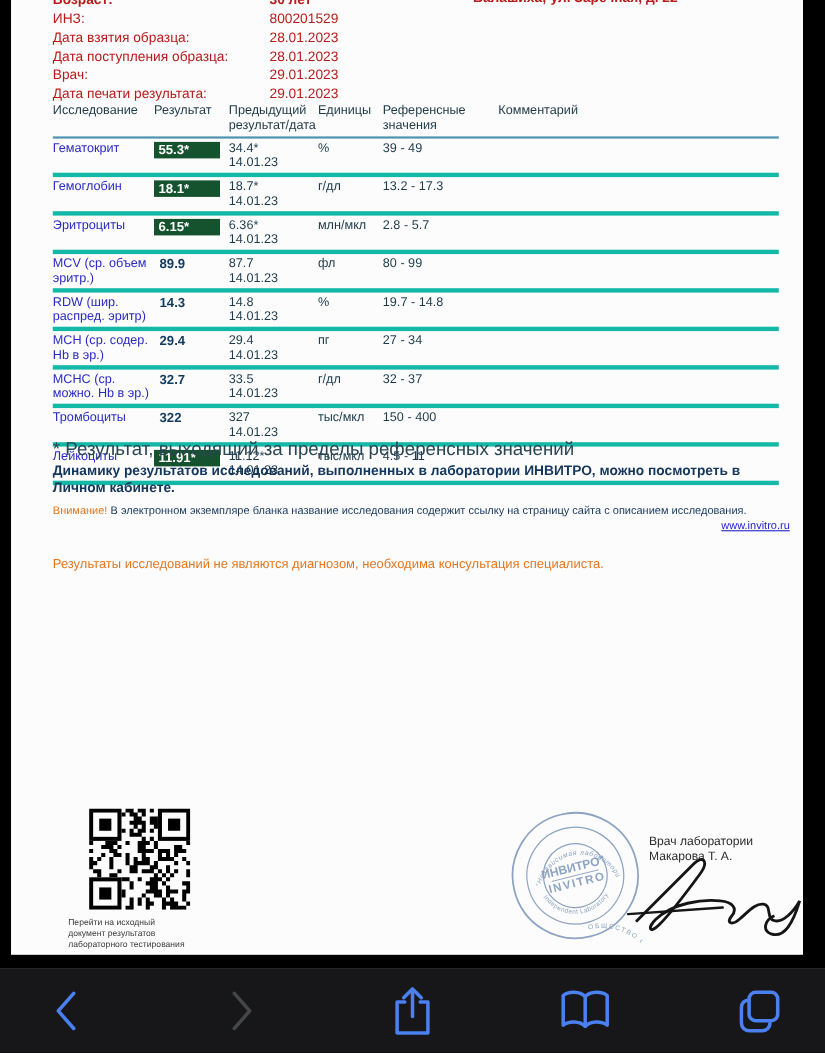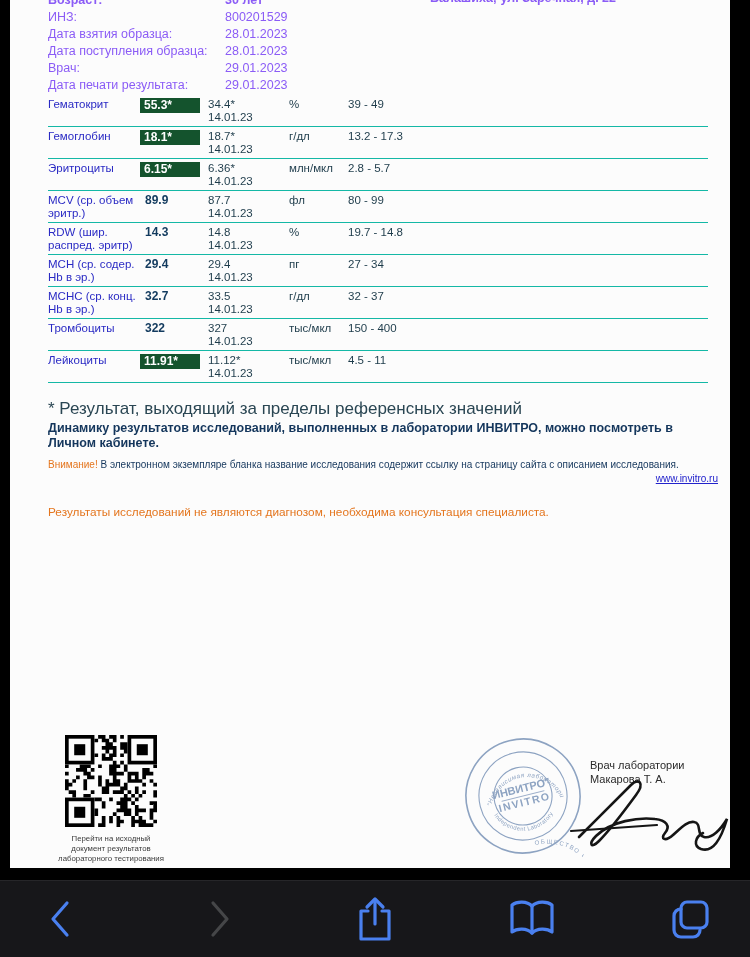--- a/index.html
+++ b/index.html
@@ -6,49 +6,49 @@
   html,body { width:750px; height:957px; background:#000; overflow:hidden;
               font-family:"Liberation Sans", sans-serif; }
   .screen { position:relative; width:750px; height:957px; background:#000; overflow:hidden; }
 
   
   .page { position:absolute; left:10px; top:0; width:720px; height:868px;
           background:#fcfcfc; overflow:hidden; color:#1d3b4a; }
 
   
   .info { position:absolute; left:38px; top:-9px; right:10px; }
-  .info-row { position:relative; height:17px; font-size:12.5px; color:#8b5cf6; display:flex; align-items:center; }
+  .info-row { position:relative; height:17px; font-size:12.5px; color:#b91c1c; display:flex; align-items:center;gap:20px; }
   .info-row.bold { font-weight:bold; }
   .info-label { width:177px; flex:none; }
   .info-right { position:absolute; left:382px; top:0; white-space:nowrap; }
 
   
   .rtable { position:absolute; left:38px; top:95px; width:660px; font-size:11.5px; }
   .thead { display:flex; color:#1e3a47; padding-bottom:3px; border-bottom:2px solid #4e93ad; line-height:13px; }
-  .trow  { display:flex; border-bottom:1px solid #14b8a6; padding:3px 0 2px; min-height:29px; line-height:13px; }
+  .trow  { display:flex; border-bottom:4px solid #14b8a6; padding:3px 0 2px; min-height:29px; line-height:13px; }
   .c-name { width:92px;  flex:none; color:#2a2ac4; cursor:pointer; }
   .c-res  { width:68px;  flex:none; font-weight:bold; color:#123a5e; font-size:12px; }
   .c-prev { width:81px;  flex:none; }
   .c-unit { width:59px;  flex:none; }
   .c-ref  { width:105px; flex:none; }
   .c-com  { flex:1; }
   .thead > div { color:#1e3a47; font-weight:normal; font-size:11.5px; }
   .resv { display:inline-block; padding-left:5px; }
   .resv.flag { background:#14532d; color:#fff; padding:1px 4px; min-width:60px; }
 
   .footnote  { position:absolute; left:38px; top:399px; font-size:17px; color:#2a4653; }
   .dynamics  { position:absolute; left:38px; top:421px; width:652px; font-size:12.5px; line-height:15px;
                font-weight:bold; color:#14365c; }
   .attention { position:absolute; left:38px; top:458px; width:670px; font-size:10px; line-height:13.5px; color:#14365c; }
   .attn-label { color:#e4761f; }
   .site-link { color:#2222cc; text-decoration:underline; cursor:pointer;text-align:right; }
   .disclaimer{ position:absolute; left:38px; top:505px; font-size:11.8px; color:#e4761f; }
 
   
-  .qr-block { position:absolute; left:36px; top:735px; width:130px; text-align:center; }
+  .qr-block { position:absolute; left:52px; top:735px; width:130px; text-align:left; }
   .qr-block svg { display:block; margin:0 auto; }
   .qr-caption { margin-top:7px; font-size:7.8px; line-height:10px; color:#3a3a3a; }
 
   
   .stamp { position:absolute; left:452px; top:735px; width:122px; height:122px; opacity:.88; }
   .doctor { position:absolute; left:580px; top:758px; font-size:11px; line-height:14px; color:#2b2b2b; }
   .signature { position:absolute; left:555px; top:775px; }
 
   
   .toolbar { position:absolute; left:0; top:880px; width:750px; height:77px;
@@ -87,20 +87,28 @@
         <span class="info-label">Врач:</span>
         <span class="info-value">29.01.2023</span>
       </div>
       <div class="info-row">
         <span class="info-label">Дата печати результата:</span>
         <span class="info-value">29.01.2023</span>
       </div>
     </div>
 
     <div class="rtable">
+      <div class="thead">
+        <div class="c-name">Исследование</div>
+        <div class="c-res" style="font-weight:normal;font-size:11.5px;color:#1e3a47;">Результат</div>
+        <div class="c-prev">Предыдущий результат/дата</div>
+        <div class="c-unit">Единицы</div>
+        <div class="c-ref">Референсные значения</div>
+        <div class="c-com">Комментарий</div>
+      </div>
 
       <div class="trow">
         <div class="c-name">Гематокрит</div>
         <div class="c-res"><span class="resv flag">55.3*</span></div>
         <div class="c-prev">
             <div>34.4*</div>
             <div>14.01.23</div>
           </div>
         <div class="c-unit">%</div>
         <div class="c-ref">39 - 49</div>
@@ -154,21 +162,21 @@
         <div class="c-res"><span class="resv">29.4</span></div>
         <div class="c-prev">
             <div>29.4</div>
             <div>14.01.23</div>
           </div>
         <div class="c-unit">пг</div>
         <div class="c-ref">27 - 34</div>
         <div class="c-com"></div>
       </div>
       <div class="trow">
-        <div class="c-name">MCHC (ср. конц. Hb в эр.)</div>
+        <div class="c-name">MCHC (ср. можно. Hb в эр.)</div>
         <div class="c-res"><span class="resv">32.7</span></div>
         <div class="c-prev">
             <div>33.5</div>
             <div>14.01.23</div>
           </div>
         <div class="c-unit">г/дл</div>
         <div class="c-ref">32 - 37</div>
         <div class="c-com"></div>
       </div>
       <div class="trow">

